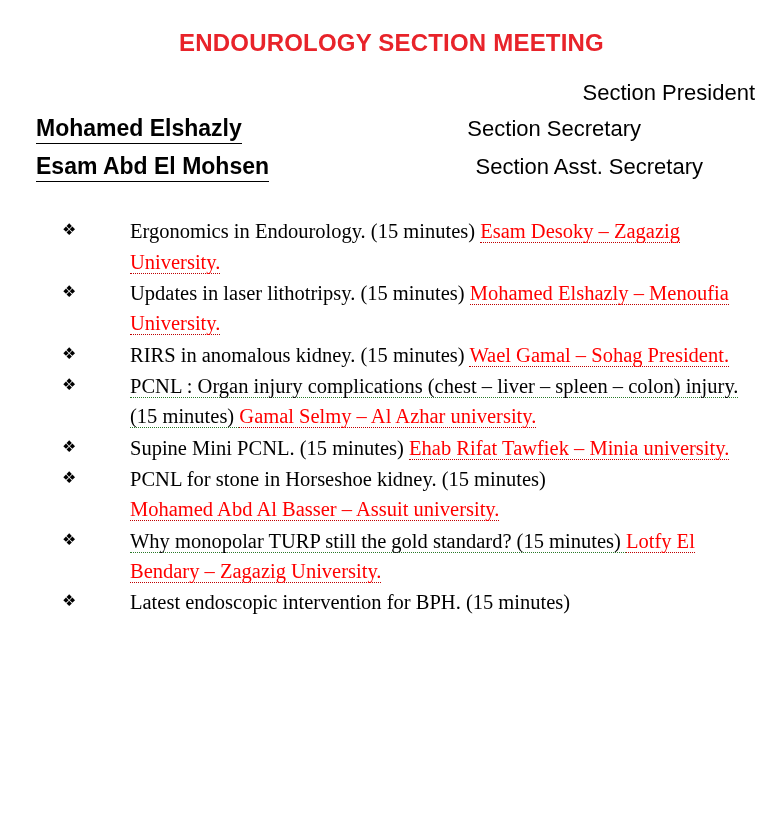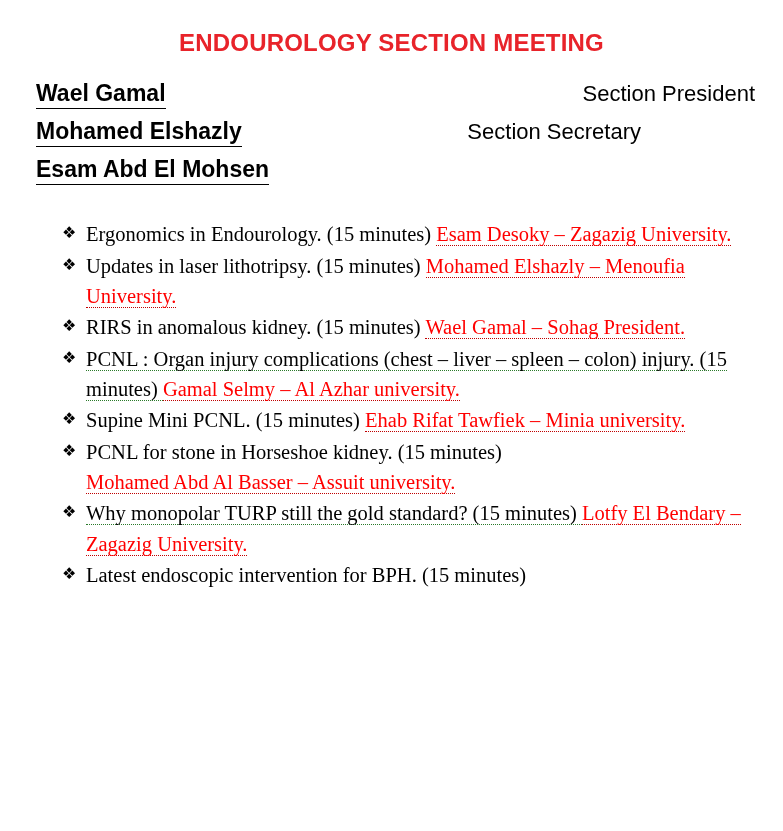--- a/index.html
+++ b/index.html
@@ -88,20 +88,21 @@
     width: 24px;
     font-size: 16px;
     line-height: 1.72;
     color: #000;
     user-select: none;
   }
   .agenda-text {
     flex: 1 1 auto;
     color: #000;
     text-indent: 0;
+    margin-left: 44px;
   }
   .red {
     color: #ff0000;
   }
   .spell {
     border-bottom: 1px dotted #c00000;
   }
   .spell-g {
     border-bottom: 1px dotted #2a7a2a;
   }
@@ -110,29 +111,29 @@
 <body>
 
 <div class="page">
 
   <div class="title-block">
     <span class="title-line">ENDOUROLOGY SECTION MEETING</span>
   </div>
 
   <div class="officers">
     <div class="officer-row r1">
-      <span class="officer-name">Wael Gamal</span>
       <span class="officer-role">Section President</span>
     </div>
     <div class="officer-row r2">
       <span class="officer-name">Mohamed Elshazly</span>
       <span class="officer-role">Section Secretary</span>
     </div>
     <div class="officer-row r3">
       <span class="officer-name">Esam Abd El Mohsen</span>
+      <span class="officer-role">Section Asst. Secretary</span>
     </div>
   </div>
 
   <div class="agenda">
 
     <div class="agenda-item">
       <span class="bullet">❖</span>
       <span class="agenda-text"><span>Ergonomics in Endourology. (15 minutes) </span><span class="red spell">Esam Desoky – Zagazig University.</span></span>
     </div>
 

